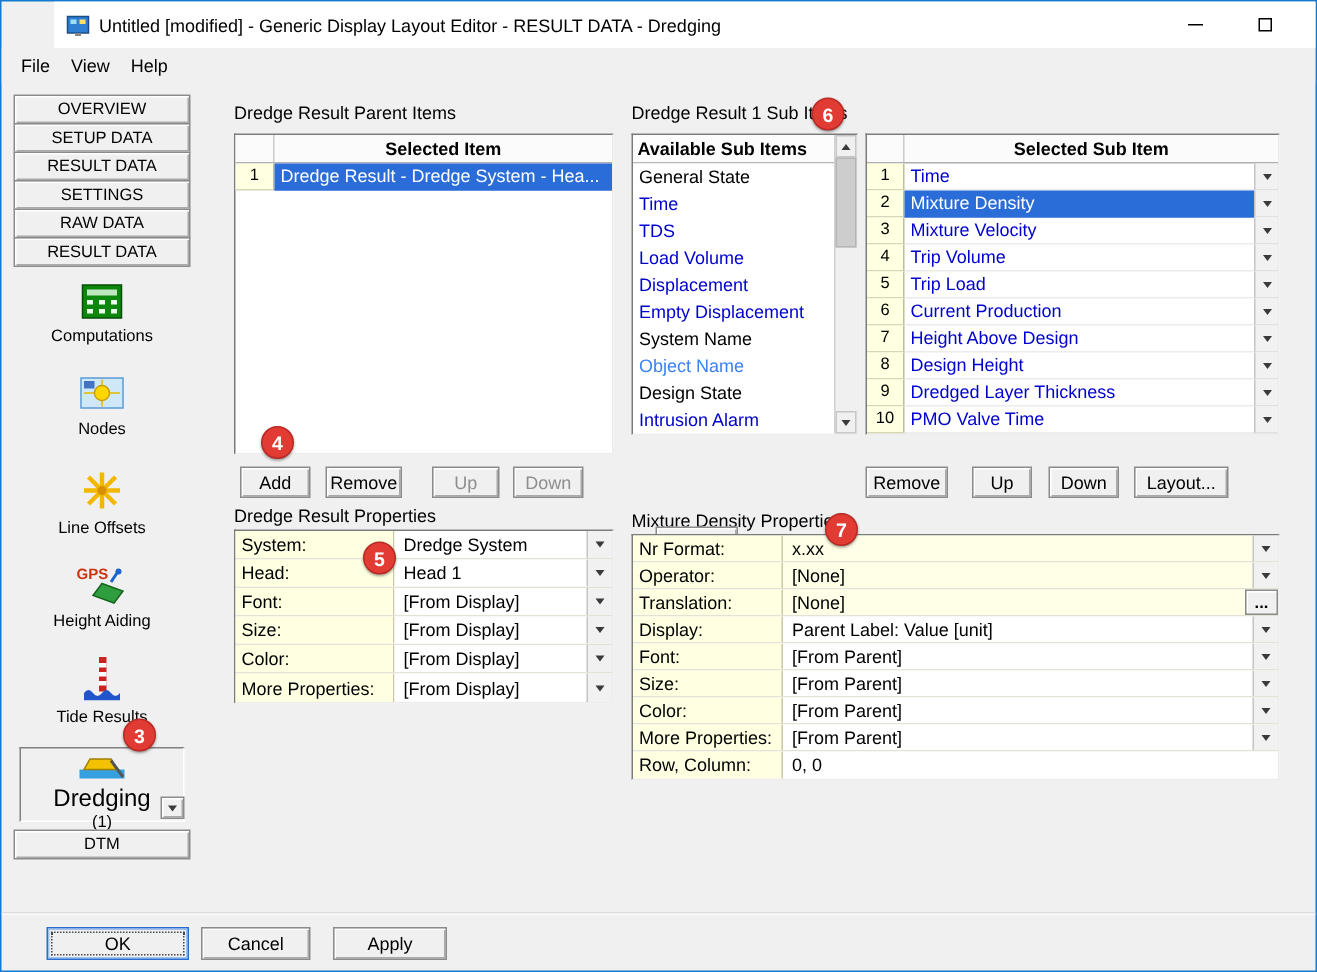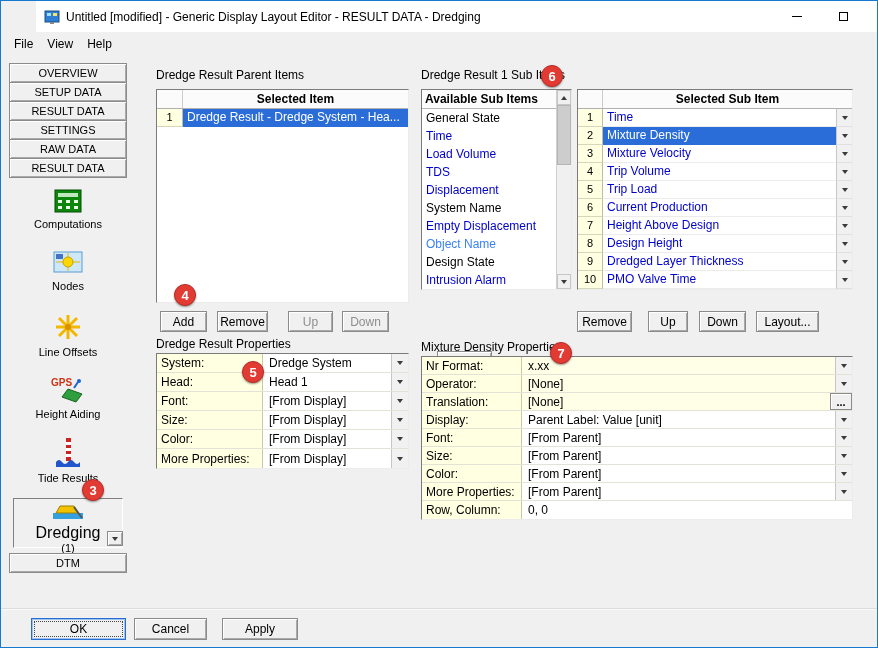--- a/index.html
+++ b/index.html
@@ -337,25 +337,25 @@
         </div>
       </div>
     </div>
 
   <div class="sunken" id="available-box">
     <div class="avail-col">
       <div class="avail-header">Available Sub Items</div>
       <div id="available-list">
           <div class="aitem" style="color: rgb(0, 0, 0);">General State</div>
           <div class="aitem" style="color: rgb(0, 0, 205);">Time</div>
+          <div class="aitem" style="color: rgb(0, 0, 205);">TDS</div>
           <div class="aitem" style="color: rgb(0, 0, 205);">Load Volume</div>
-          <div class="aitem" style="color: rgb(0, 0, 205);">TDS</div>
           <div class="aitem" style="color: rgb(0, 0, 205);">Displacement</div>
+          <div class="aitem" style="color: rgb(0, 0, 205);">Empty Displacement</div>
           <div class="aitem" style="color: rgb(0, 0, 0);">System Name</div>
-          <div class="aitem" style="color: rgb(0, 0, 205);">Empty Displacement</div>
           <div class="aitem" style="color: #3b82f6;">Object Name</div>
           <div class="aitem" style="color: rgb(0, 0, 0);">Design State</div>
           <div class="aitem" style="color: rgb(0, 0, 205);">Intrusion Alarm</div>
         </div>
     </div>
     <div class="sb">
       <div class="sb-btn">
           <span class="tri up"></span>
         </div>
       <div class="sb-track">

